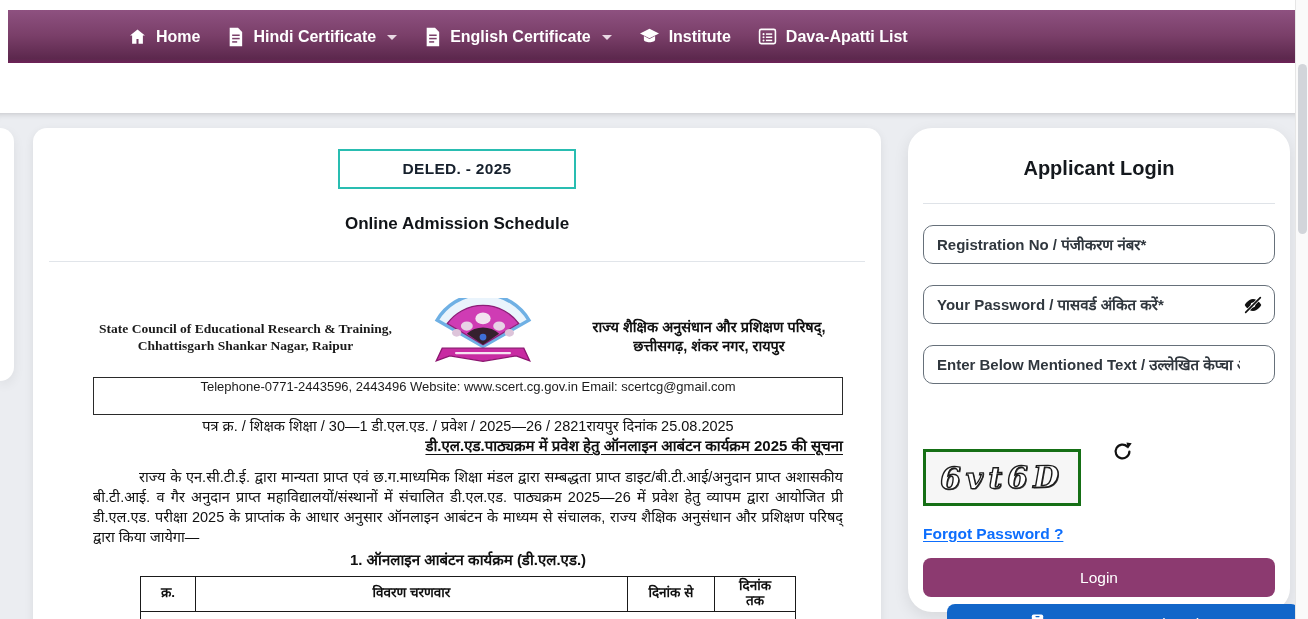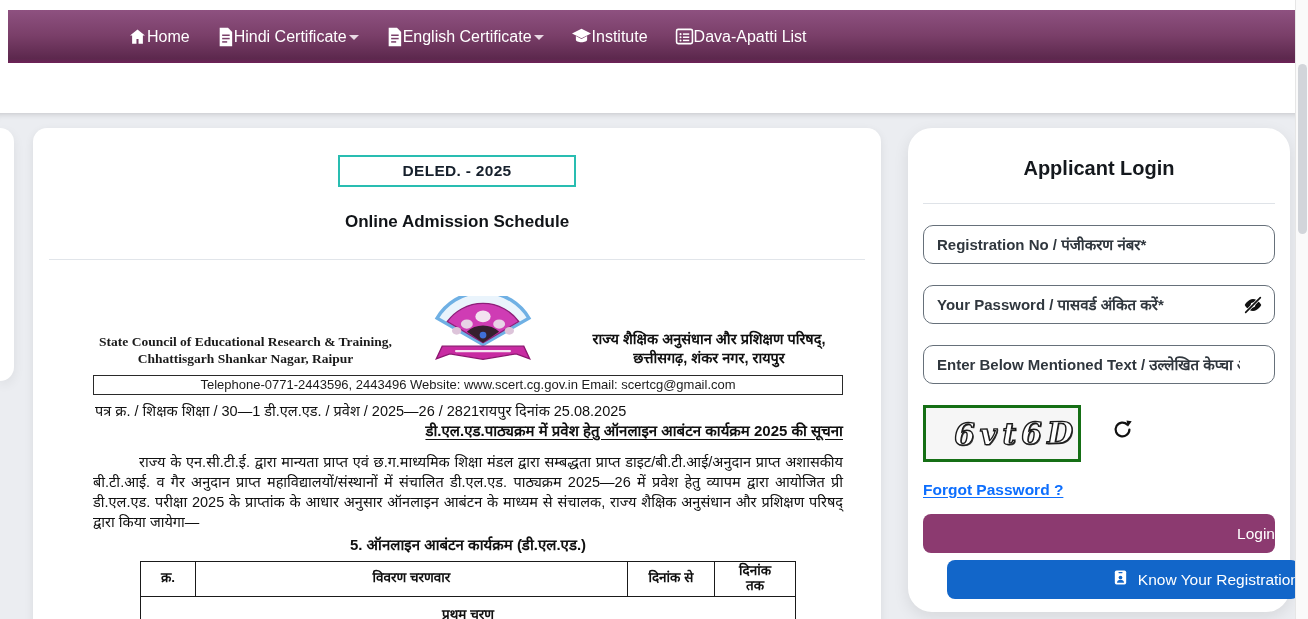--- a/index.html
+++ b/index.html
@@ -11,22 +11,22 @@
     overflow:hidden;
     color:#212529;
   }
   
   .navbar {
     position:absolute; left:8px; top:10px; width:1287px; height:53px;
     background:linear-gradient(180deg,#8e5180 0%,#7a3f69 48%,#5c284d 92%,#6e2158 100%);
     display:flex; align-items:center; padding-left:120px; gap:27px;
   }
   .nav-item {
-    display:flex; align-items:center; 
-    color:#ffffff; font-size:16px; font-weight:400; cursor:pointer; white-space:nowrap;
+    display:flex; align-items:center; gap:9px;
+    color:#ffffff; font-size:16px; font-weight:700; cursor:pointer; white-space:nowrap;
   }
   .nav-item svg { display:block; }
   .caret {
     width:0; height:0; border-left:5px solid transparent; border-right:5px solid transparent;
     border-top:5px solid #e9d9e4; margin-left:2px; margin-top:2px;
   }
   
   .section {
     position:absolute; left:0; top:113px; width:1295px; height:506px;
     background:#ebedf1;
@@ -38,50 +38,50 @@
     box-shadow:0 4px 12px rgba(0,0,0,0.07);
   }
   
   .main-card {
     position:absolute; left:33px; top:15px; width:848px; height:560px;
     background:#ffffff; border-radius:14px;
     box-shadow:0 3px 10px rgba(0,0,0,0.08);
     overflow:hidden;
   }
   .program-badge {
-    width:238px; height:32px; margin:27px auto 0;
+    width:238px; height:40px; margin:21px auto 0;
     border:2px solid #29bdb1; background:#fff;
     display:flex; align-items:center; justify-content:center;
     font-size:15.5px; font-weight:bold; color:#16202c; letter-spacing:.3px;
   }
   .section-title {
     margin-top:25px; text-align:center;
     font-size:17px; font-weight:bold; color:#111418;
   }
   .main-divider { border:none; border-top:1px solid #e1e5ea; margin:27px 16px 0; }
   
   .doc { margin:36px 38px 0 60px; color:#101010; }
-  .doc-header { display:flex; align-items:flex-end; justify-content:space-between; }
+  .doc-header { display:flex; align-items:center; justify-content:space-between; }
   .org-en {
     width:305px; text-align:center;
     font-family:"Liberation Serif", serif; font-weight:bold;
     font-size:13.5px; line-height:1.25; padding-top:8px; color:#1b1b1b;
   }
   .doc-logo { width:120px; flex:0 0 auto; margin-top:0; }
   .org-hi {
     width:268px; text-align:center; font-weight:bold;
     font-size:14.5px; line-height:1.3; padding-top:6px;
   }
   .contact-box {
     margin-top:7px; border:1.5px solid #2a2a2a;
-    text-align:center; font-size:13px; padding:1px 4px 2px; color:#1b1b1b;
+    text-align:center; font-size:13px; padding:1px 4px 20px; color:#1b1b1b;
   }
   .ref-line {
-    display:flex; justify-content:flex-start;
-    font-size:14.5px; font-weight:500; margin-top:5px; padding:0 2px;
+    display:flex; justify-content:center;
+    font-size:14.5px; font-weight:500; padding:0 2px;
   }
   .notice-title {
     margin-top:0; text-align:right;
     font-size:15px; font-weight:bold; text-decoration:underline;
     text-underline-offset:3px;
   }
   .doc-paragraph {
     margin-top:12px; font-size:14.5px; line-height:1.38; font-weight:500;
     text-align:justify; text-indent:46px;
   }
@@ -116,39 +116,39 @@
     color:#212529; background:#fff; outline:none;font-weight:bold;
   }
   .field input::placeholder { color:#30373e; opacity:1; }
   .eye-btn {
     position:absolute; right:11px; top:9px; width:22px; height:22px;
     cursor:pointer; background:none; border:none; padding:0;
   }
   .captcha-row { margin-top:21px; display:flex; align-items:center; gap:30px; }
   .captcha-box {
     width:158px; height:57px; border:3px solid #156f15; background:#f6f6f6;
-    display:flex; align-items:center; justify-content:flex-end;
+    display:flex; align-items:center; justify-content:center;margin-top:44px;
   }
   .captcha-text {
     font-family:"DejaVu Serif", serif; font-style:italic;
     font-size:30px; font-weight:bold; letter-spacing:5px;
     color:#ffffff; -webkit-text-stroke:1.4px #1c1c1c;
     text-shadow:1px 1px 0 #444; transform:rotate(-1deg);
   }
   .refresh-btn { background:none; border:none; padding:0; cursor:pointer; margin-top:-6px; }
   .forgot-link {
     display:inline-block; margin-top:19px;
     color:#0d6efd; font-size:15.5px; font-weight:bold;
     text-decoration:underline; text-underline-offset:2px; cursor:pointer;
   }
   .btn {
     width:100%; height:39px; border:none; border-radius:8px;
     font-family:"Liberation Sans",sans-serif;
     font-size:15.5px; font-weight:500; color:#ffffff; cursor:pointer;
-    display:flex; align-items:center; justify-content:flex-end; gap:9px;
+    display:flex; align-items:center; justify-content:center; gap:9px;
   }
   .btn-login { margin-top:15px; background:#8c3a70; }
   .btn-know { margin-top:7px; background:#1266c9;margin-left:24px; }
   
   .scrollbar {
     position:absolute; right:0; top:0; width:13px; height:619px;
     background:#fafafa; border-left:1px solid #e6e6e6;
   }
   .scrollbar .thumb {
     position:absolute; left:2px; top:64px; width:9px; height:170px;
@@ -252,21 +252,21 @@
 
       <div class="ref-line">
         <span>पत्र क्र. / शिक्षक शिक्षा / 30—1 डी.एल.एड. / प्रवेश / 2025—26 / 2821</span>
         <span>रायपुर दिनांक 25.08.2025</span>
       </div>
 
       <div class="notice-title">डी.एल.एड.पाठ्यक्रम में प्रवेश हेतु ऑनलाइन आबंटन कार्यक्रम 2025 की सूचना</div>
 
       <p class="doc-paragraph">राज्य के एन.सी.टी.ई. द्वारा मान्यता प्राप्त एवं छ.ग.माध्यमिक शिक्षा मंडल द्वारा सम्बद्धता प्राप्त डाइट/बी.टी.आई/अनुदान प्राप्त अशासकीय बी.टी.आई. व गैर अनुदान प्राप्त महाविद्यालयों/संस्थानों में संचालित डी.एल.एड. पाठ्यक्रम 2025—26 में प्रवेश हेतु व्यापम द्वारा आयोजित प्री डी.एल.एड. परीक्षा 2025 के प्राप्तांक के आधार अनुसार ऑनलाइन आबंटन के माध्यम से संचालक, राज्य शैक्षिक अनुसंधान और प्रशिक्षण परिषद् द्वारा किया जायेगा—</p>
 
-      <div class="schedule-heading">5. ऑनलाइन आबंटन कार्यक्रम (डी.एल.एड.)</div>
+      <div class="schedule-heading">1. ऑनलाइन आबंटन कार्यक्रम (डी.एल.एड.)</div>
 
       <table class="sched-table">
         <tbody>
             <tr>
           <th class="col-sn">क्र.</th>
           <th class="col-desc">विवरण चरणवार</th>
           <th class="col-from">दिनांक से</th>
           <th class="col-to">दिनांक तक</th>
         </tr>
         <tr class="phase-row">

